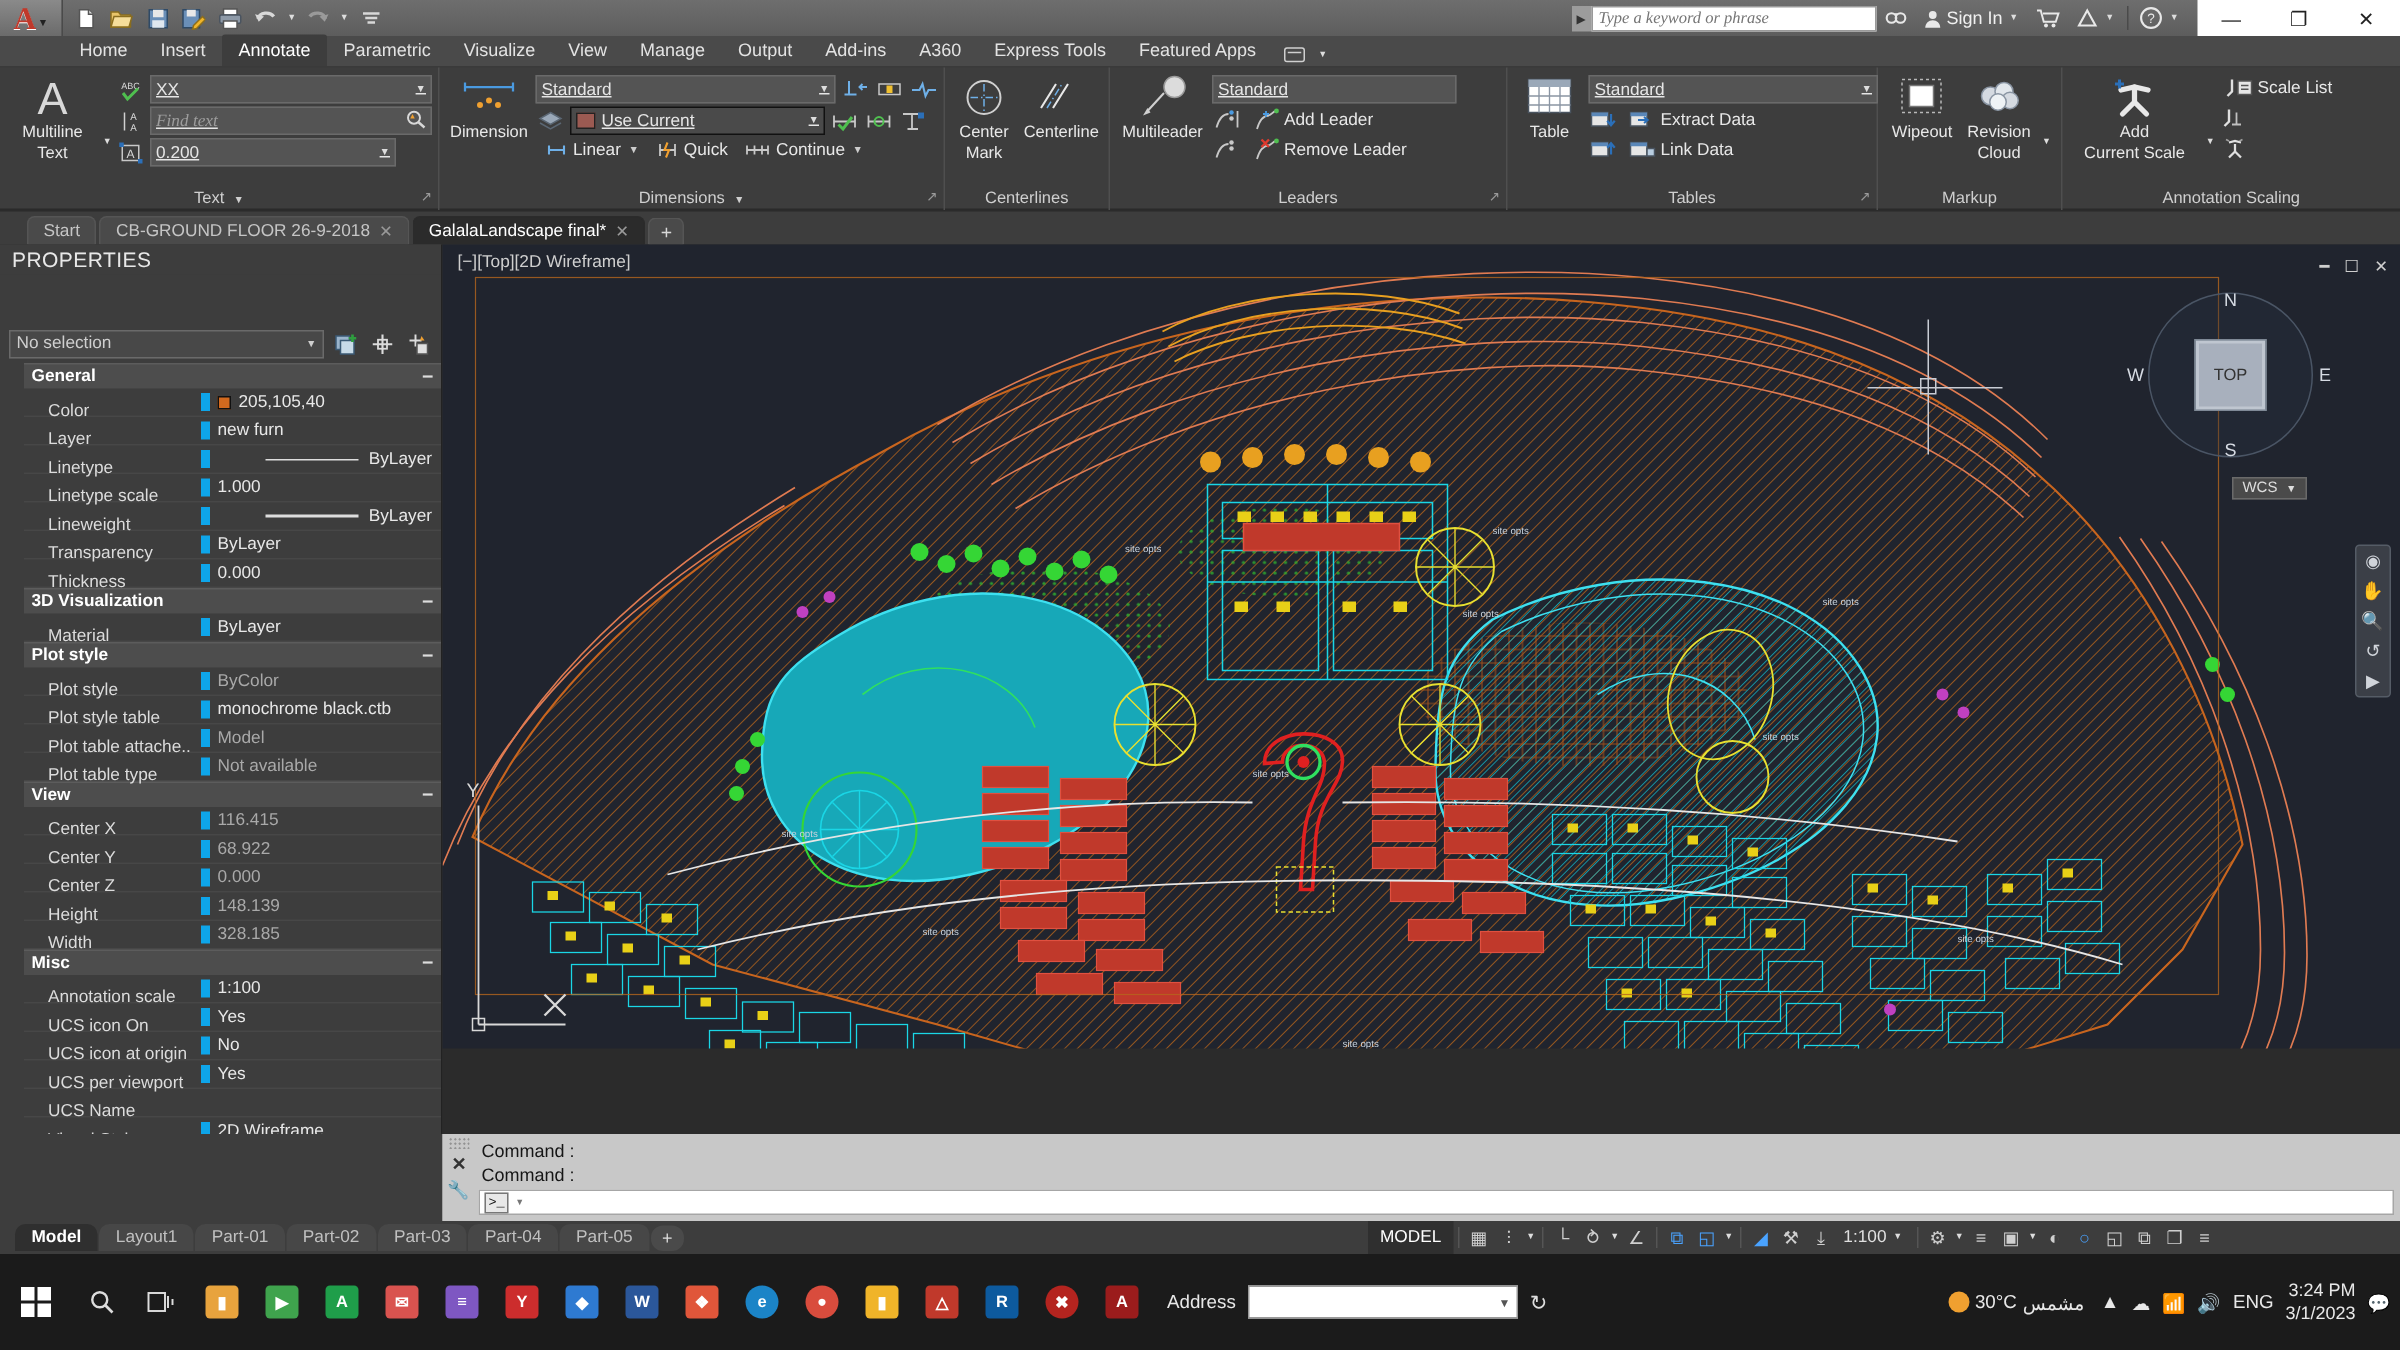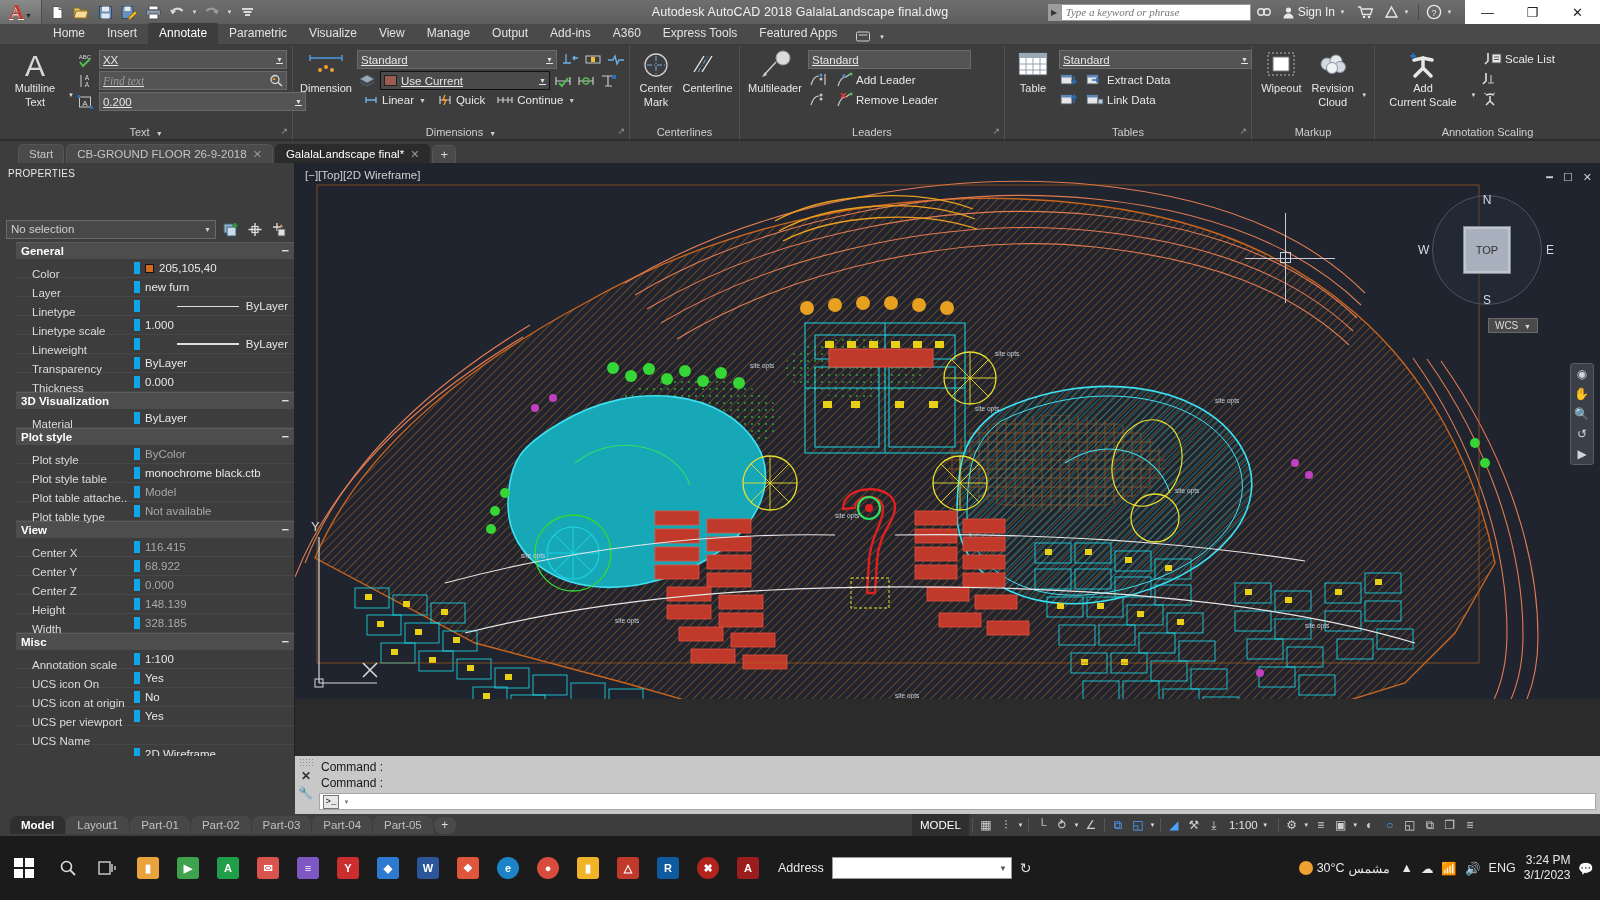--- a/index.html
+++ b/index.html
@@ -154,21 +154,21 @@
   }
 
   
   .props {
     position: absolute; top: 163px; left: 0; width: 295px; height: 593px;
     background: #3d3d3d; display: flex; flex-direction: column;
     border-right: 1px solid #222;
   }
   .props-head {
     height: 20px; display: flex; align-items: center; padding-left: 8px;
-    font-size: 10px; color: #e8e8e8; letter-spacing: 0.3px; background: #3d3d3d;
+    font-size: 14px; color: #e8e8e8; letter-spacing: 0.3px; background: #3d3d3d;
   }
   .grip {
     position: absolute; left: 2px; top: 166px; width: 6px; height: 14px;
     background-image: radial-gradient(#8a8a8a 35%, transparent 36%);
     background-size: 3px 3px;
   }
   .props-sel {
     height: 26px; display: flex; align-items: center; padding: 0 6px; gap: 5px; margin-top: 33px;
   }
   .sel-combo {
@@ -434,21 +434,20 @@
             <path d="M15 4.5 L12.5 9.5 L9 6 Z" fill="#9a9a9a"></path>
           </svg>
       </div>
       <span class="mini-caret">▼</span>
       <div class="qat-btn">
         <svg width="15" height="14" viewBox="0 0 15 14">
             <path d="M2 4h11M3.5 7h8M5 10h5" stroke="#d8d8d8" stroke-width="1.8"></path>
           </svg>
       </div>
     </div>
-    <div class="title-text">Autodesk AutoCAD 2018   GalalaLandscape final.dwg</div>
     <div class="title-right">
       <div class="search-go">▶</div>
       <div class="search-box">
         <input placeholder="Type a keyword or phrase" style="">
       </div>
       <div class="tb-item">
         <svg width="16" height="14" viewBox="0 0 16 14">
             <circle cx="5" cy="7" r="3.2" fill="none" stroke="#e8e8e8" stroke-width="1.4"></circle>
             <circle cx="11" cy="7" r="3.2" fill="none" stroke="#e8e8e8" stroke-width="1.4"></circle>
             <path d="M7 4.5 L9 4.5" stroke="#e8e8e8" stroke-width="1.4"></path>
@@ -563,21 +562,21 @@
           </div>
           <div class="frow">
             <div class="smallbtn">
               <svg width="17" height="16" viewBox="0 0 17 16">
                   <rect x="2.5" y="3" width="11" height="10" fill="none" stroke="#c8c8c8"></rect>
                   <text x="8" y="11.5" font-size="8" fill="#d8d8d8" text-anchor="middle" font-family="Liberation Sans">A</text>
                   <rect x="0.5" y="1" width="3" height="3" fill="#2b6fb8"></rect>
                   <rect x="13" y="12" width="3" height="3" fill="#2b6fb8"></rect>
                 </svg>
             </div>
-            <div class="combo" style="width:207px">
+            <div class="combo" style="width:164px">
               <span class="cval">0.200</span>
               <span class="carr">▼</span>
             </div>
           </div>
         </div>
       </div>
       <div class="panel-title">
         <span>Text</span>
         <span class="dd">▼</span>
         <span class="arrow">↗</span>

